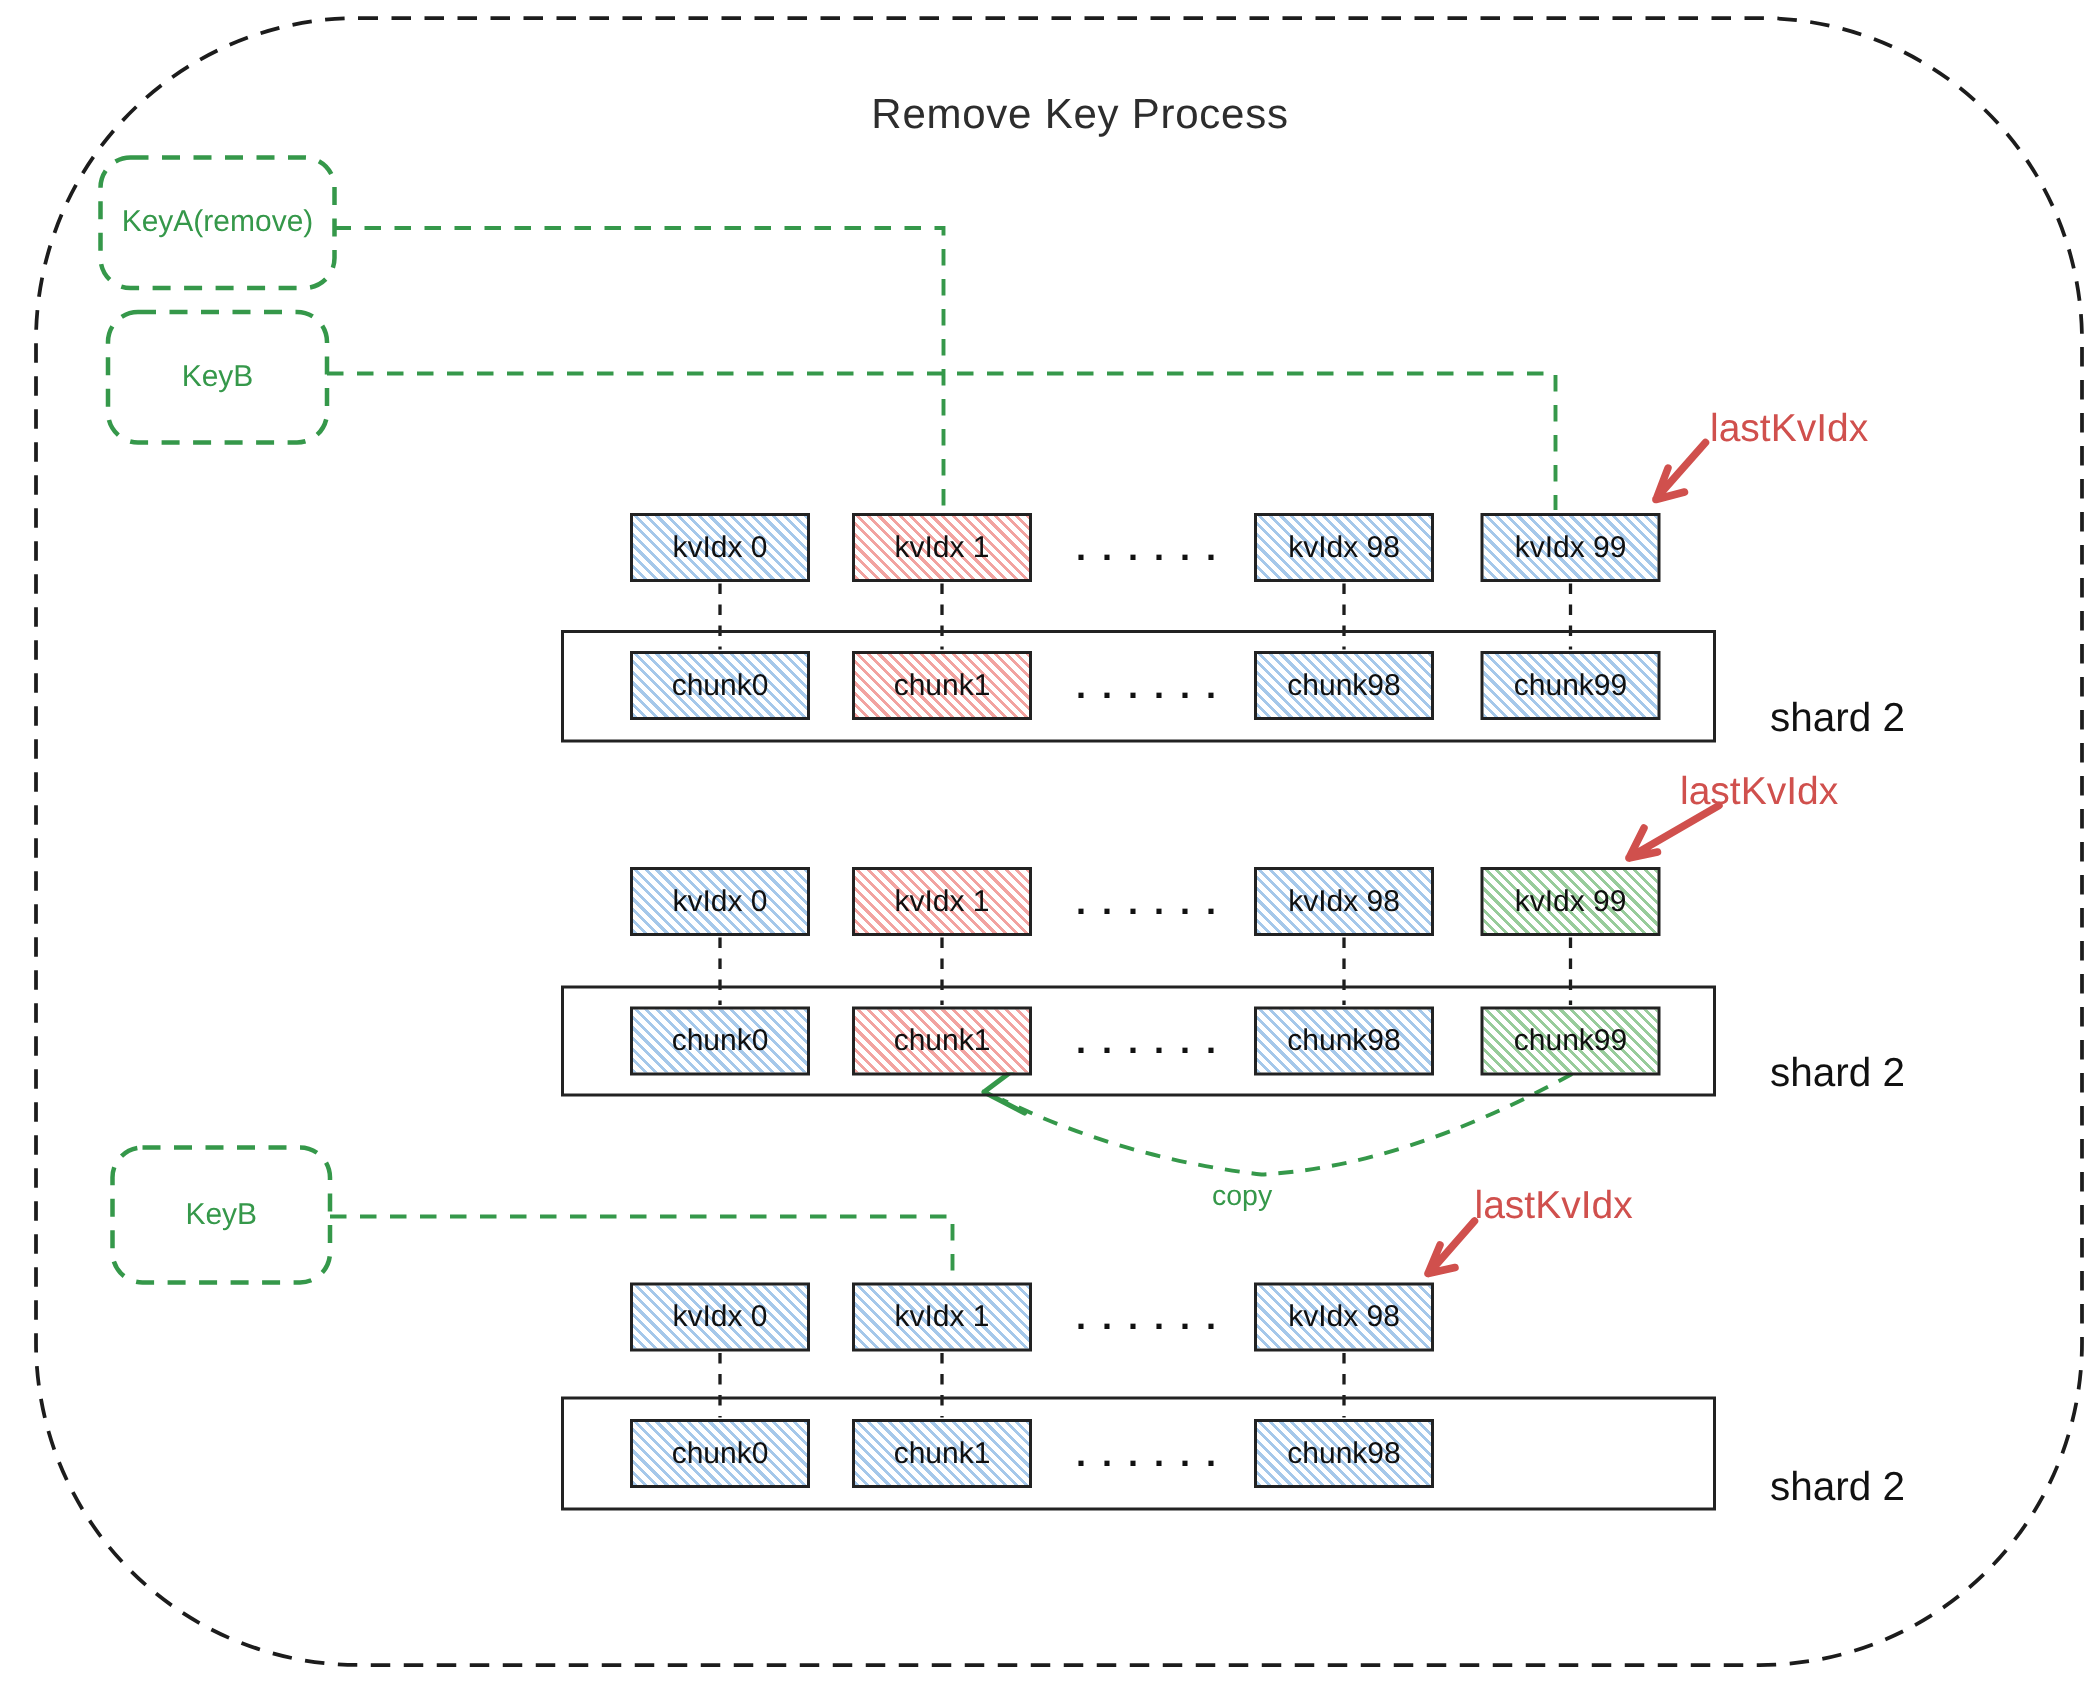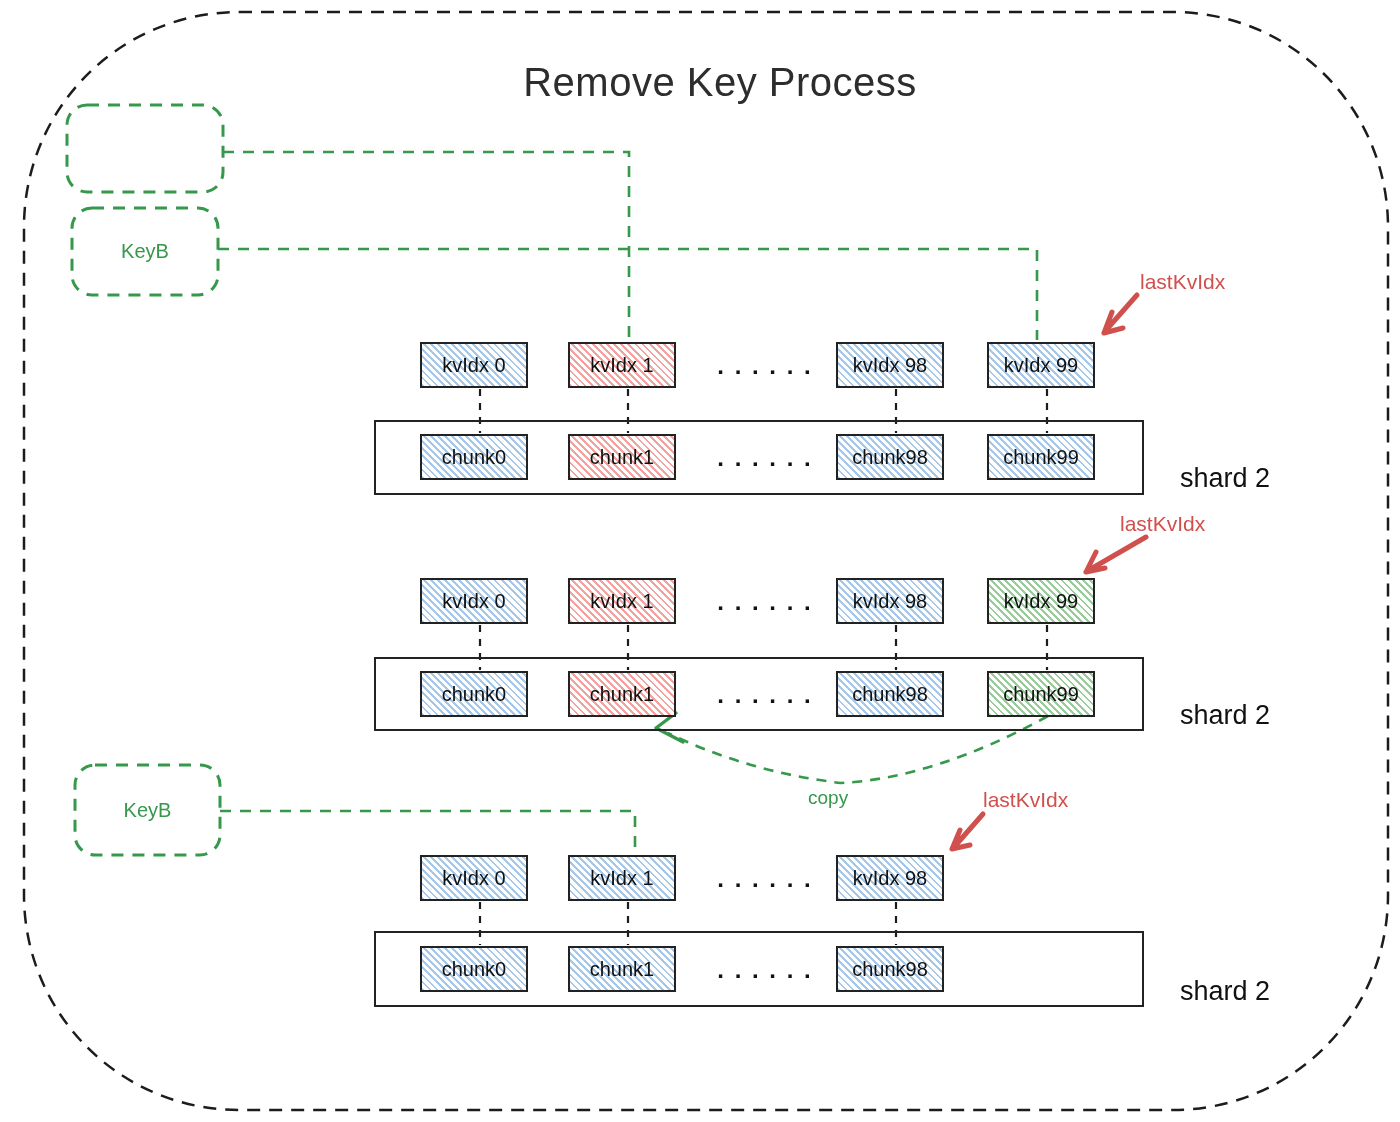--- a/index.html
+++ b/index.html
@@ -3,24 +3,24 @@
 <meta charset="utf-8">
 <style>
   html,body{margin:0;padding:0;background:#ffffff;}
   #stage{
     position:relative;width:1400px;height:1122px;background:#ffffff;overflow:hidden;
     font-family:"Liberation Sans", sans-serif;color:#1f1f1f;
   }
   #wires{position:absolute;left:0;top:0;width:1400px;height:1122px;}
   .title{
     position:absolute;left:400px;top:60px;width:640px;text-align:center;
-    font-size:40px;color:#2d2d2d;letter-spacing:.5px;
+    font-size:28px;color:#2d2d2d;letter-spacing:.5px;
   }
   .box{
-    position:absolute;width:108px;height:46px;box-sizing:border-box;
+    position:absolute;width:120px;height:46px;box-sizing:border-box;
     border:2px solid #222;display:flex;align-items:center;justify-content:center;
     font-size:20px;color:#101010;white-space:nowrap;
   }
   .hatch-blue{background:repeating-linear-gradient(45deg,#a5c8ea 0px,#a5c8ea 2px,#ffffff 2px,#ffffff 5px);}
   .hatch-red{background:repeating-linear-gradient(45deg,#f2a3a0 0px,#f2a3a0 2px,#ffffff 2px,#ffffff 5px);}
   .hatch-green{background:repeating-linear-gradient(45deg,#98cc9b 0px,#98cc9b 2px,#ffffff 2px,#ffffff 5px);}
   .shard{
     position:absolute;box-sizing:border-box;border:2.5px solid #222;background:transparent;
   }
   .shard-label{
@@ -29,21 +29,21 @@
   .dots{
     position:absolute;width:120px;height:46px;box-sizing:border-box;
     display:flex;align-items:flex-end;justify-content:center;padding-bottom:8px;
     font-size:24px;font-weight:700;letter-spacing:2px;color:#111;white-space:pre;
   }
   .key-label{
     position:absolute;display:flex;align-items:center;justify-content:center;
     font-size:20px;color:#35984a;white-space:nowrap;
   }
   .red-label{
-    position:absolute;font-size:21px;color:#d0504d;white-space:nowrap;
+    position:absolute;font-size:26px;color:#d0504d;white-space:nowrap;
   }
   .green-label{
     position:absolute;font-size:19px;color:#35984a;white-space:nowrap;text-align:right;
   }
 </style>
 </head>
 <body>
 
 <div id="stage">
 
@@ -78,20 +78,21 @@
 
     <g stroke="#d0504d" stroke-linecap="round" fill="none">
       <path d="M1137,295 L1107,329 M1104,333 L1123,328 M1104,333 L1112,312" stroke-width="5"></path>
       <path d="M1146,537 L1089,570 M1086,572 L1105,568 M1086,572 L1096,552" stroke-width="5"></path>
       <path d="M983,814 L955,846 M952,849 L970,845 M952,849 L960,830" stroke-width="5"></path>
     </g>
   </svg>
 
   <div class="title">Remove Key Process</div>
 
+  <div class="key-label" style="left:67px;top:105px;width:156px;height:87px;">KeyA(remove)</div>
   <div class="key-label" style="left:72px;top:208px;width:146px;height:87px;">KeyB</div>
   <div class="key-label" style="left:75px;top:765px;width:145px;height:90px;">KeyB</div>
 
   <div class="red-label" style="left:1140px;top:270px;">lastKvIdx</div>
 
   <div class="box hatch-blue" style="left:420px;top:342px;">kvIdx 0</div>
   <div class="box hatch-red" style="left:568px;top:342px;">kvIdx 1</div>
   <div class="dots" style="left:705px;top:342px;">. . . . . .</div>
   <div class="box hatch-blue" style="left:836px;top:342px;">kvIdx 98</div>
   <div class="box hatch-blue" style="left:987px;top:342px;">kvIdx 99</div>

